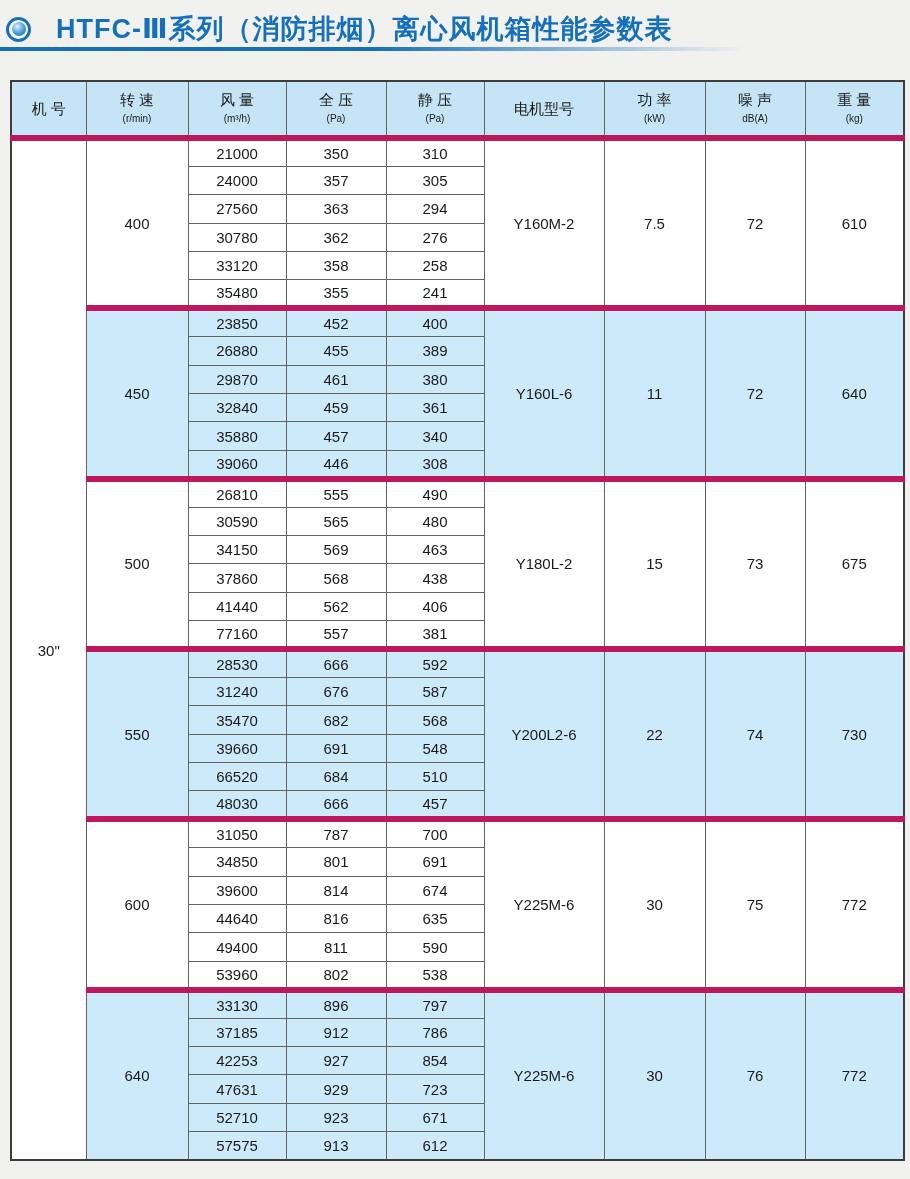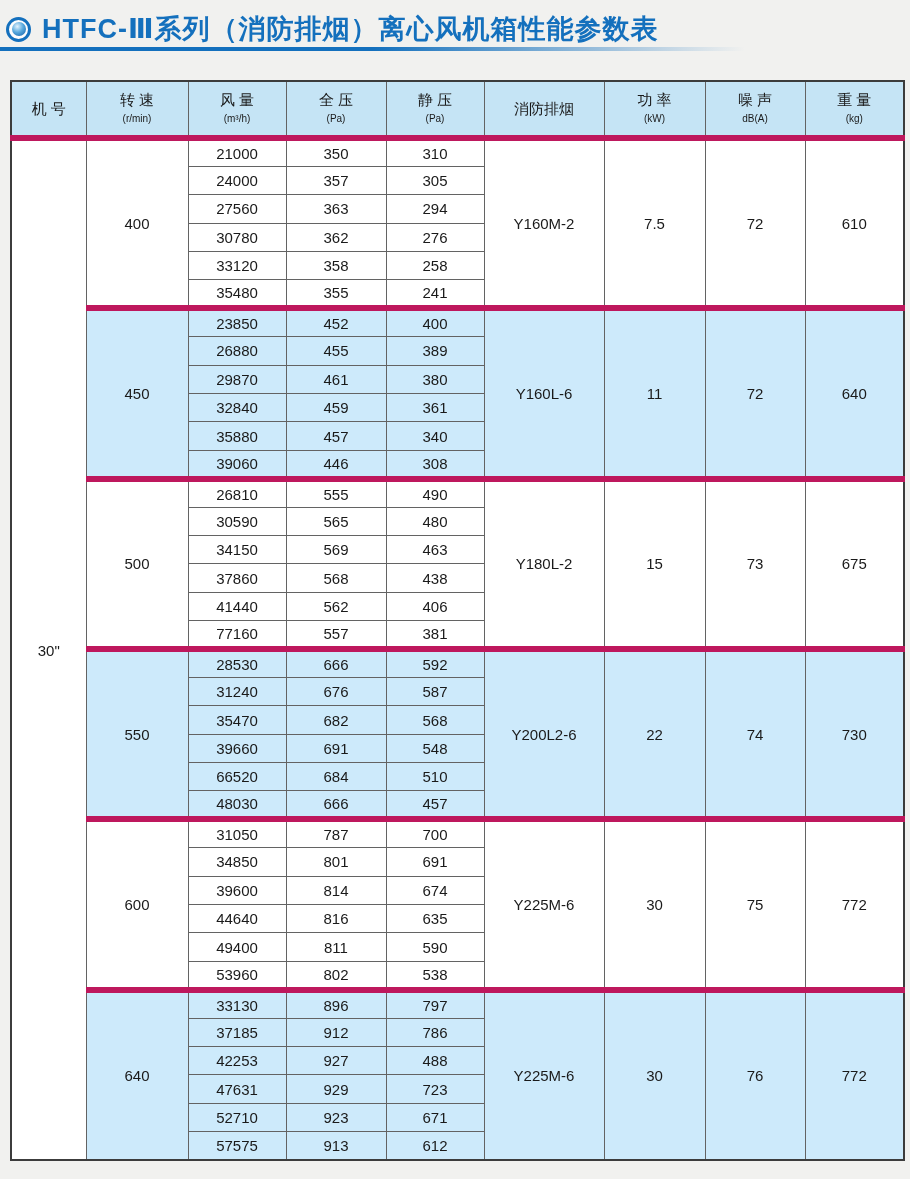--- a/index.html
+++ b/index.html
@@ -16,21 +16,21 @@
     overflow: hidden;
   }
 
   
   .title-bar {
     position: absolute;
     left: 6px;
     top: 11px;
     display: flex;
     align-items: center;
-    gap: 11px;
+    gap: 25px;
   }
   .bullseye {
     width: 25px;
     height: 25px;
     border: 3px solid #1470bd;
     border-radius: 50%;
     display: flex;
     align-items: center;
     justify-content: center;
     background: #fdfdfd;
@@ -147,21 +147,21 @@
             </div>
         </th>
         <th>
           <div class="hdr">
               <span>静 压</span>
               <span class="unit">(Pa)</span>
             </div>
         </th>
         <th>
           <div class="hdr">
-              <span>消防排烟</span>
+              <span>电机型号</span>
             </div>
         </th>
         <th>
           <div class="hdr">
               <span>功 率</span>
               <span class="unit">(kW)</span>
             </div>
         </th>
         <th>
           <div class="hdr">
@@ -365,21 +365,21 @@
           <td class="col-wide hl" rowspan="6">772</td>
         </tr>
         <tr>
           <td class="col-val hl">37185</td>
           <td class="col-val hl">912</td>
           <td class="col-val hl">786</td>
         </tr>
         <tr>
           <td class="col-val hl">42253</td>
           <td class="col-val hl">927</td>
-          <td class="col-val hl">488</td>
+          <td class="col-val hl">854</td>
         </tr>
         <tr>
           <td class="col-val hl">47631</td>
           <td class="col-val hl">929</td>
           <td class="col-val hl">723</td>
         </tr>
         <tr>
           <td class="col-val hl">52710</td>
           <td class="col-val hl">923</td>
           <td class="col-val hl">671</td>

